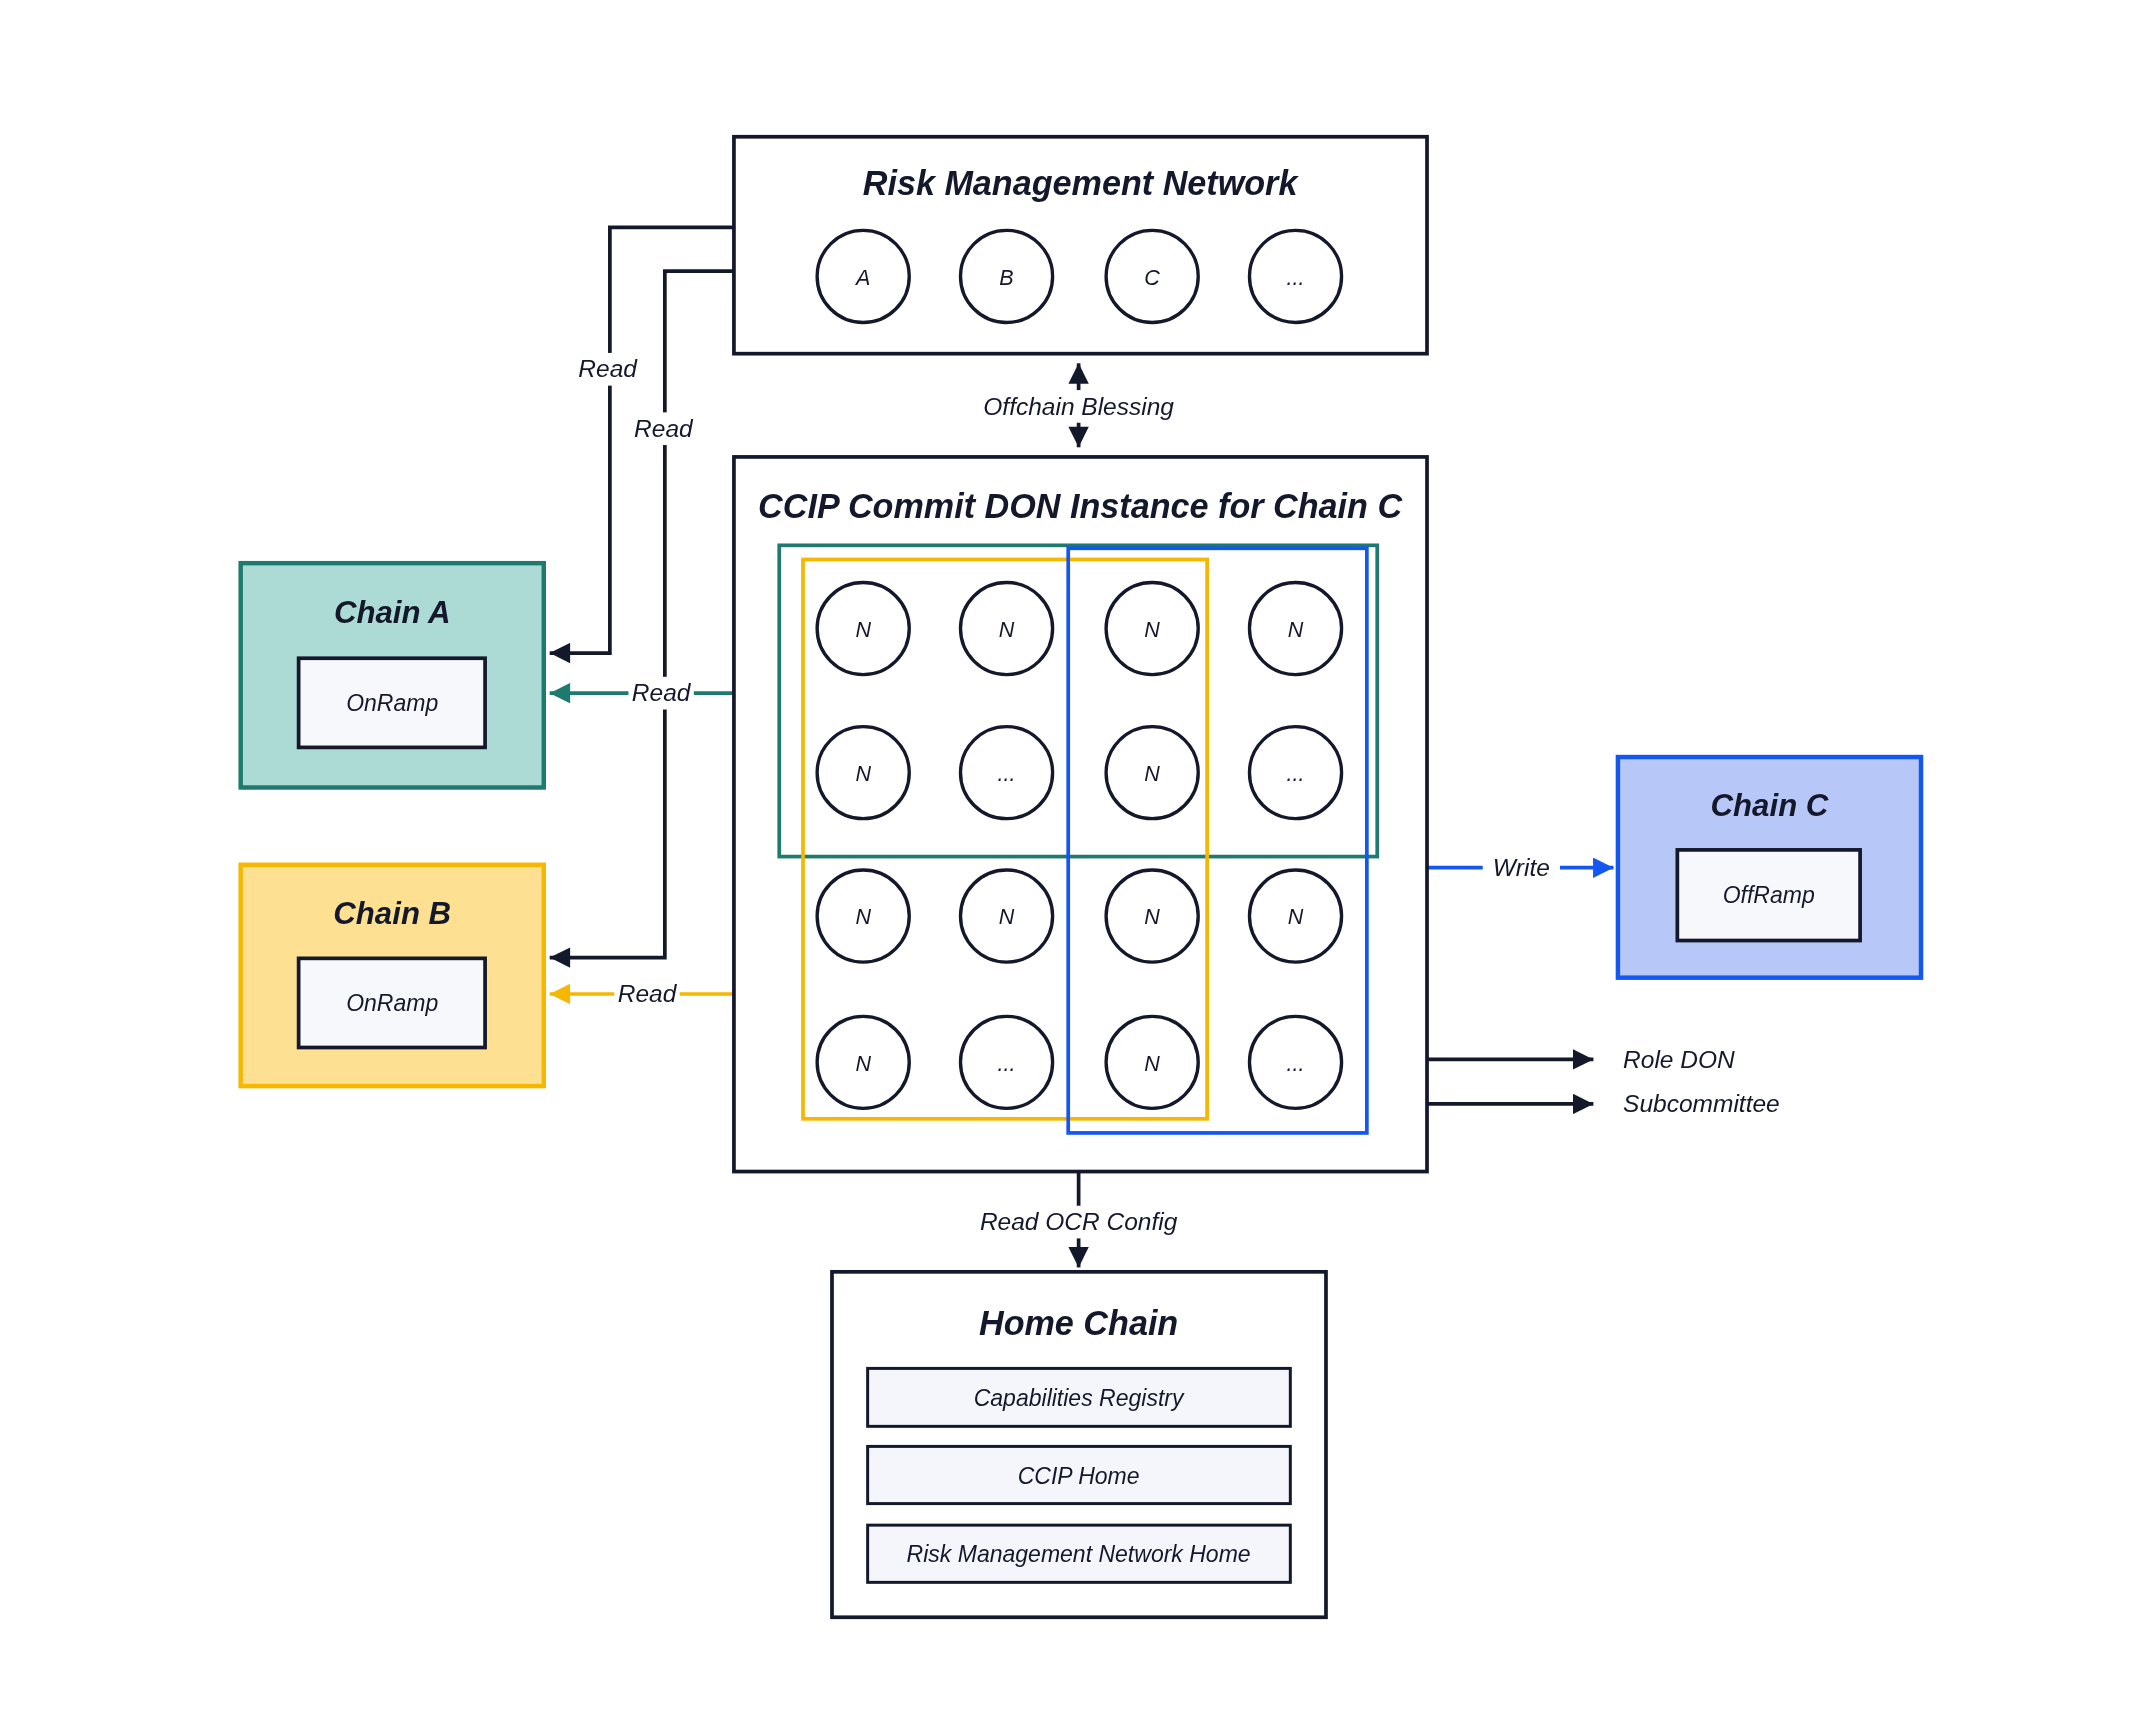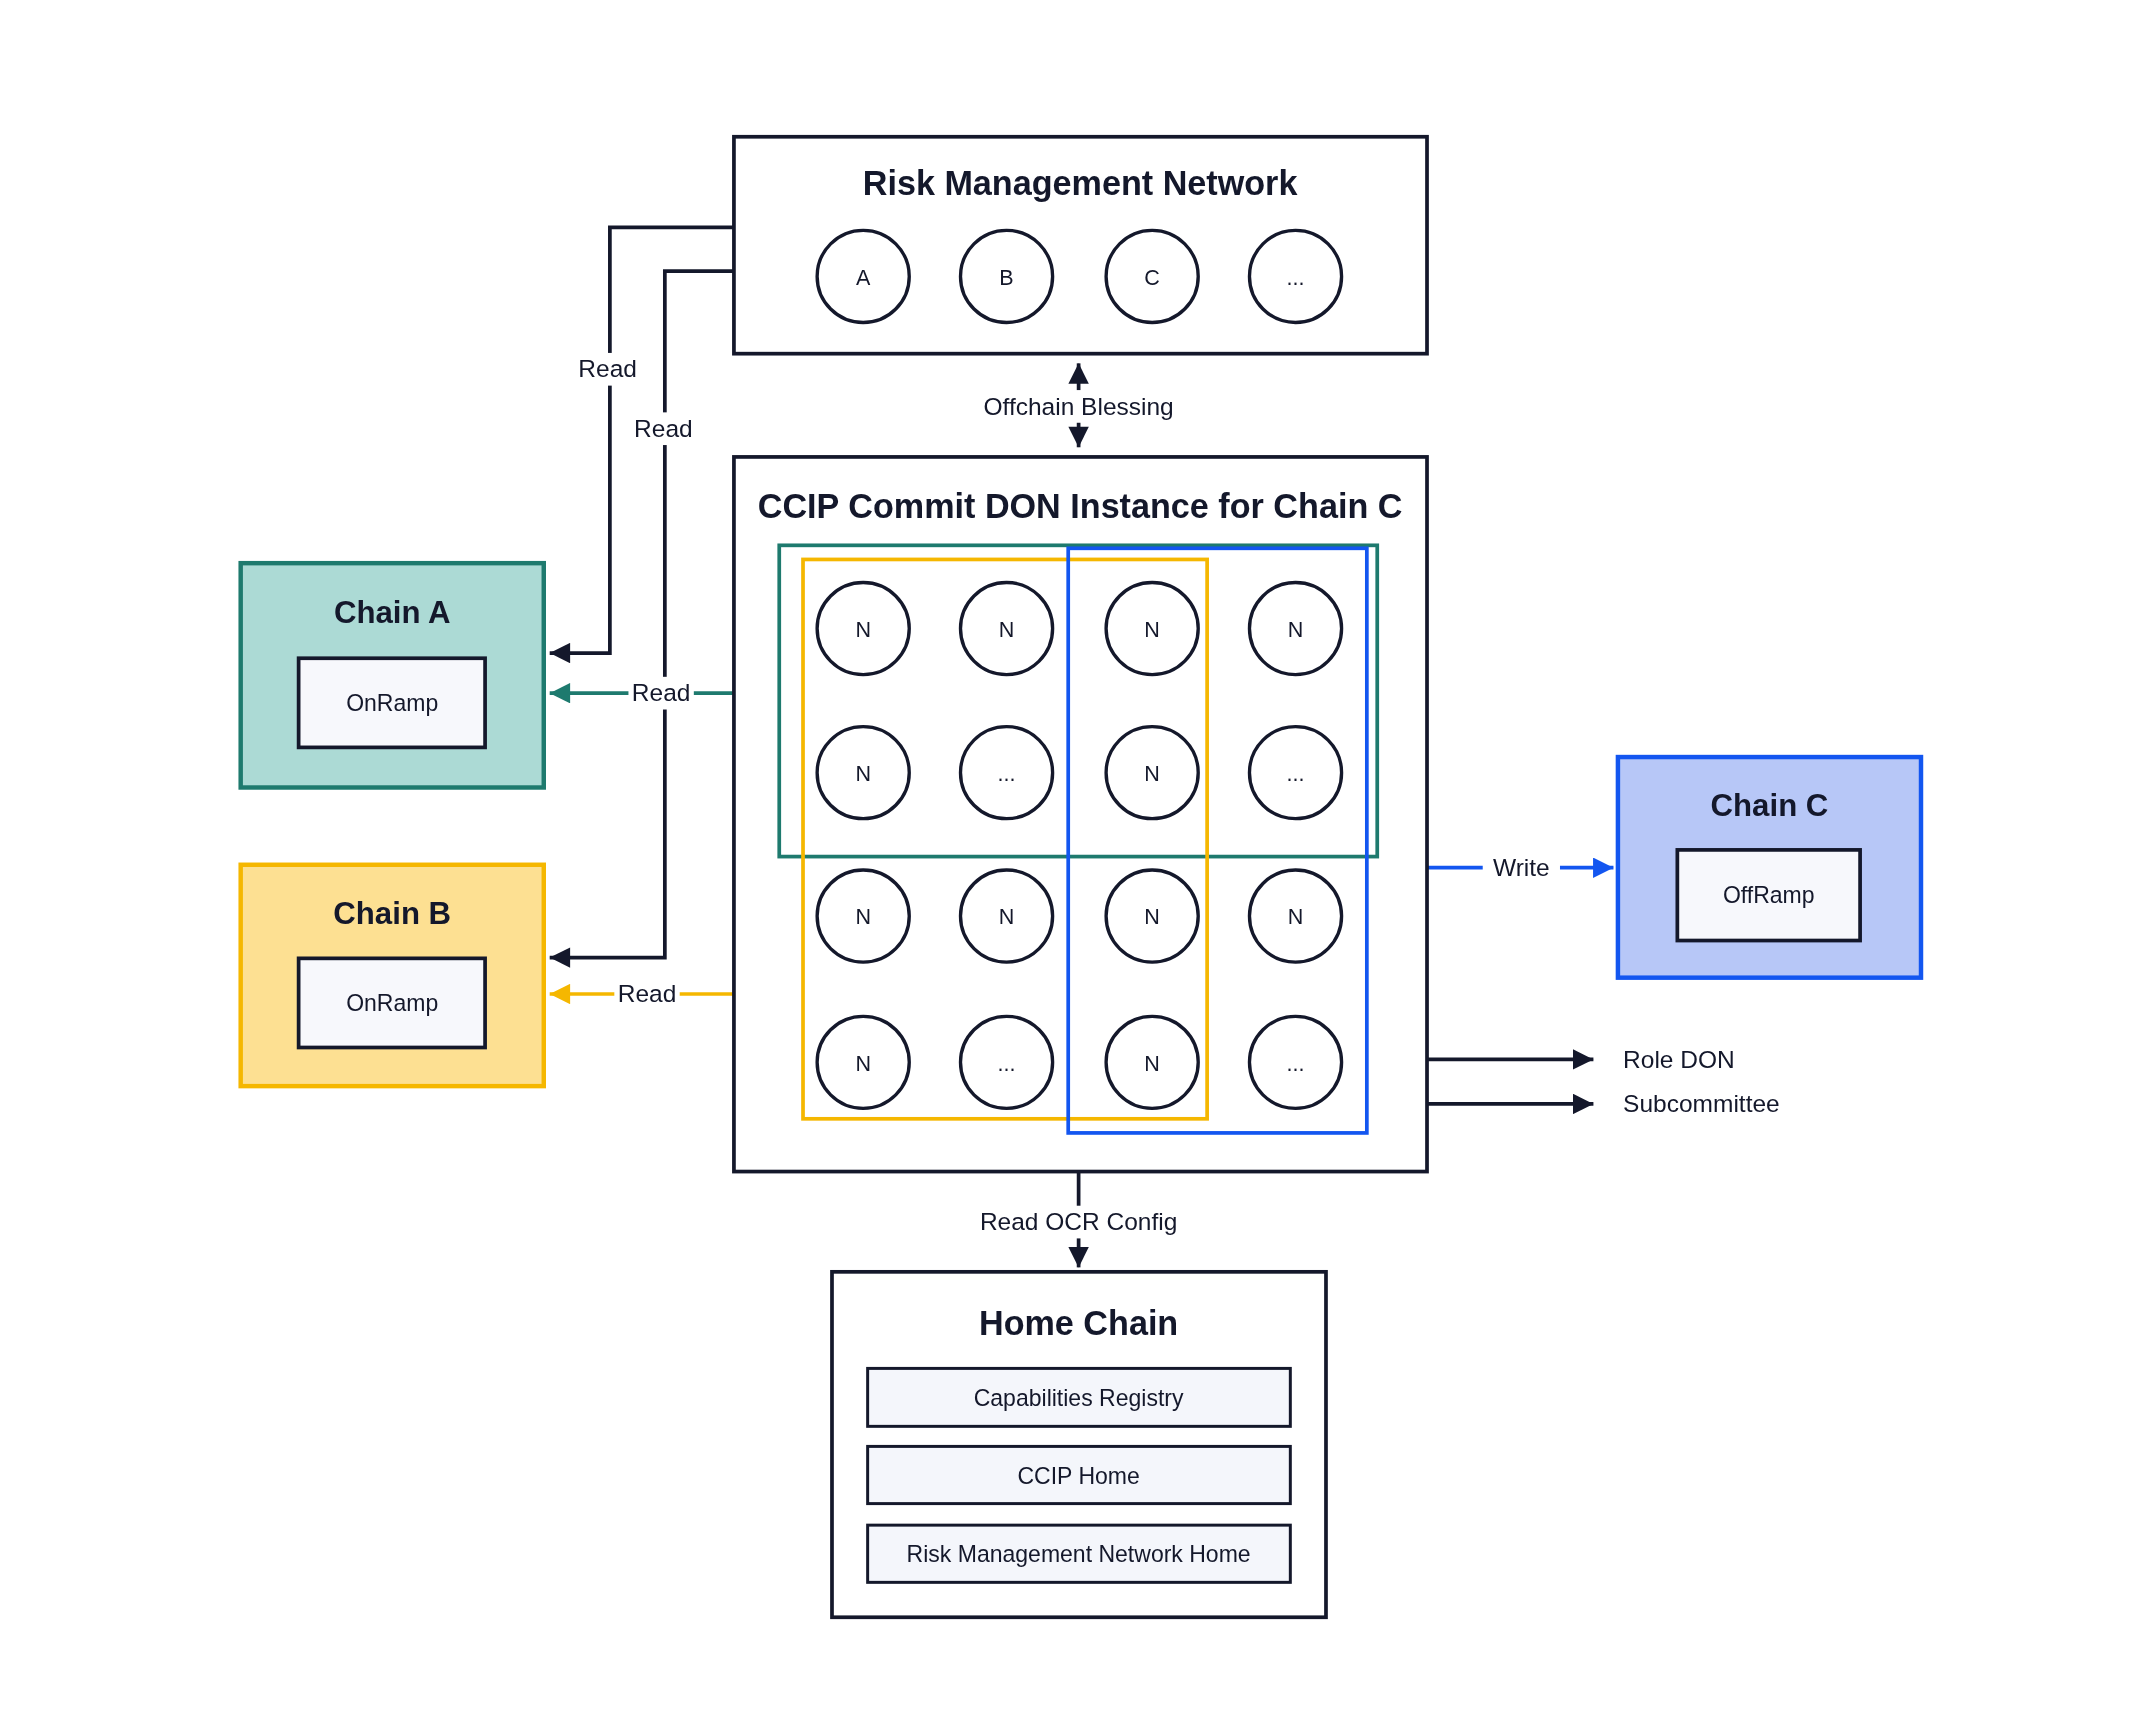--- a/index.html
+++ b/index.html
@@ -6,20 +6,21 @@
     margin: 0;
     padding: 0;
     background: #ffffff;
   }
   .canvas {
     position: relative;
     width: 2129px;
     height: 1731px;
     background: #ffffff;
     font-family: "Liberation Sans", sans-serif;
+    font-style: italic;
   }
   svg { display: block; }
   text {
     font-family: "Liberation Sans", sans-serif;
     fill: #14182B;
   }
   .t-big   { font-size: 46px; font-weight: 700; }
   .t-chain { font-size: 42px; font-weight: 700; }
   .t-node  { font-size: 29px; font-weight: 400; }
   .t-label { font-size: 33px; font-weight: 400; }

